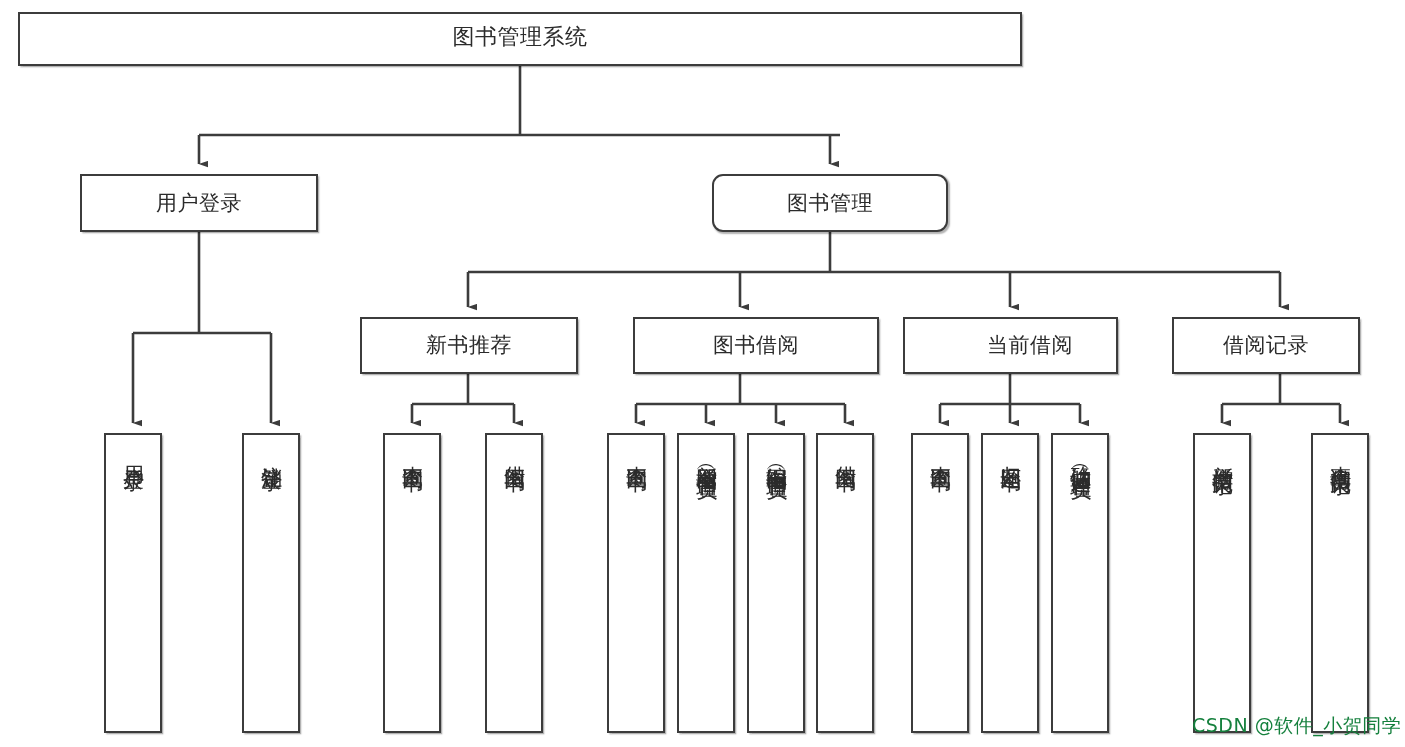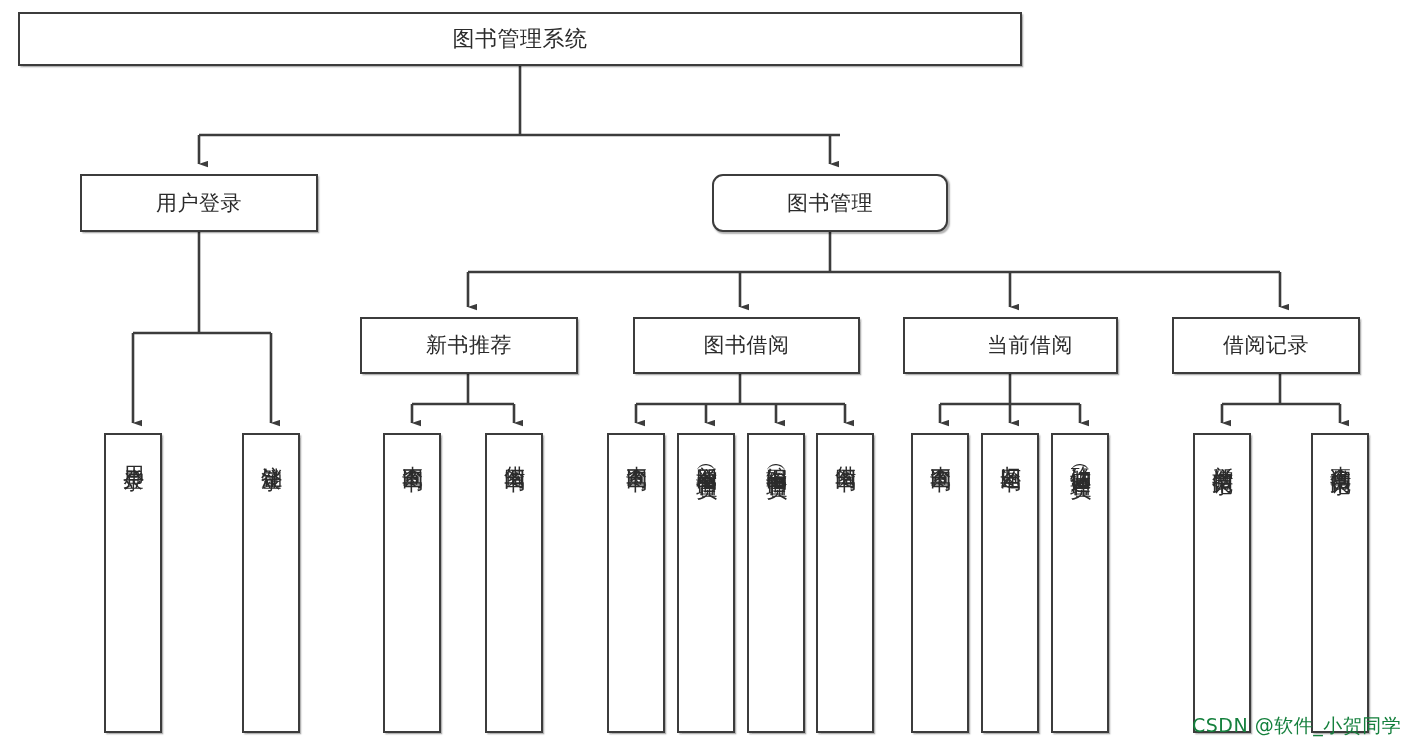--- a/index.html
+++ b/index.html
@@ -53,21 +53,21 @@
     padding-top: 14px;
   }
   .node.vertical .label {
     writing-mode: vertical-rl;
     text-orientation: upright;
     font-size: 21px;
     line-height: 1.22;
     letter-spacing: 2px;
     white-space: nowrap;
   }
-  .node.root .label { font-size: 22px; }
+  .node.root .label { font-size: 22px; font-family: Liberation Mono, monospace; }
   .watermark {
     position: absolute;
     font-size: 19px;
     color: #15803d;
     white-space: nowrap;
     letter-spacing: 0.5px;
     user-select: none;
   }
 </style>
 </head>
@@ -134,21 +134,21 @@
   </div>
 
   <div class="node horizontal" style="left:712px; top:174px; width:236px; height:58px;border-radius:11px;">
     <span class="label">图书管理</span>
   </div>
 
   <div class="node horizontal" style="left:360px; top:317px; width:218px; height:57px;">
     <span class="label">新书推荐</span>
   </div>
 
-  <div class="node horizontal" style="left:633px; top:317px; width:227px; height:57px;">
+  <div class="node horizontal" style="left:633px; top:317px; width:246px; height:57px;">
     <span class="label">图书借阅</span>
   </div>
 
   <div class="node horizontal" style="left:903px; top:317px; width:215px; height:57px;padding-left:39px;">
     <span class="label">当前借阅</span>
   </div>
 
   <div class="node horizontal" style="left:1172px; top:317px; width:188px; height:57px;">
     <span class="label">借阅记录</span>
   </div>

